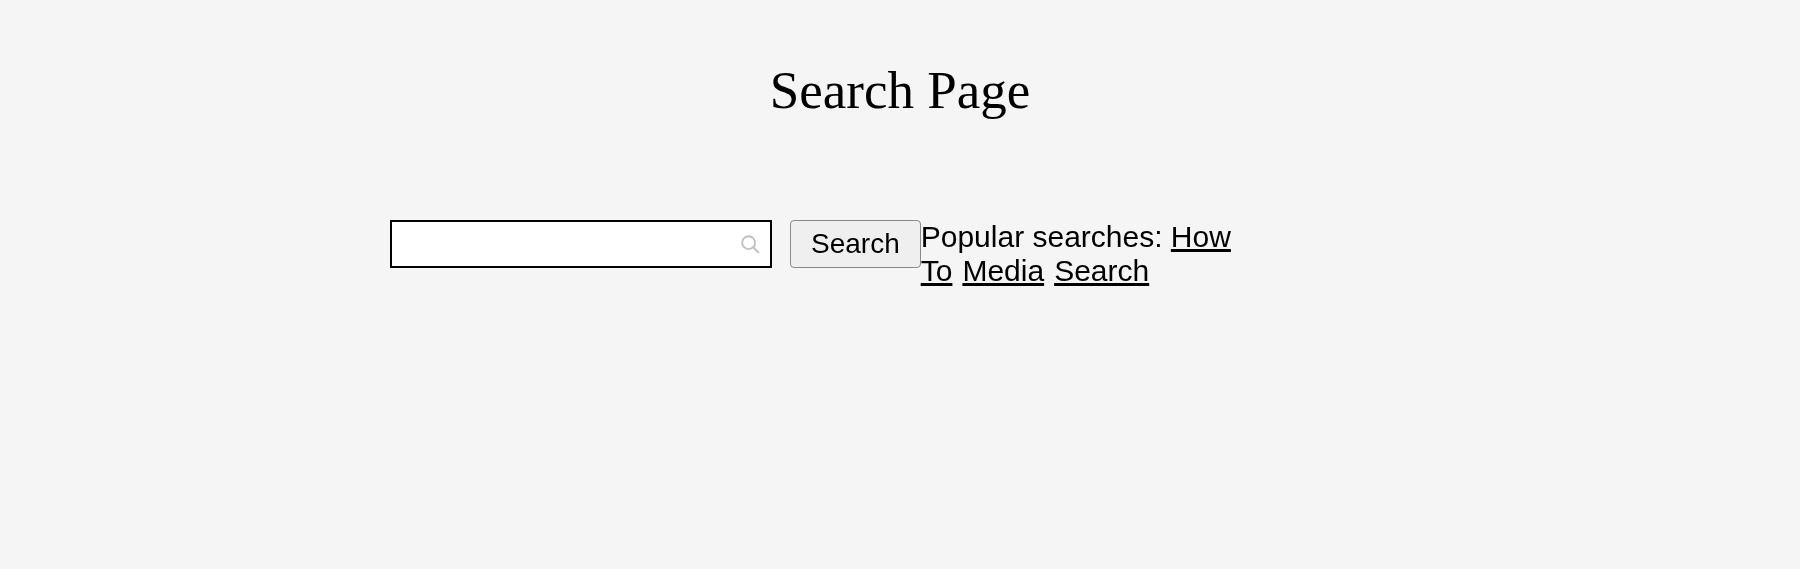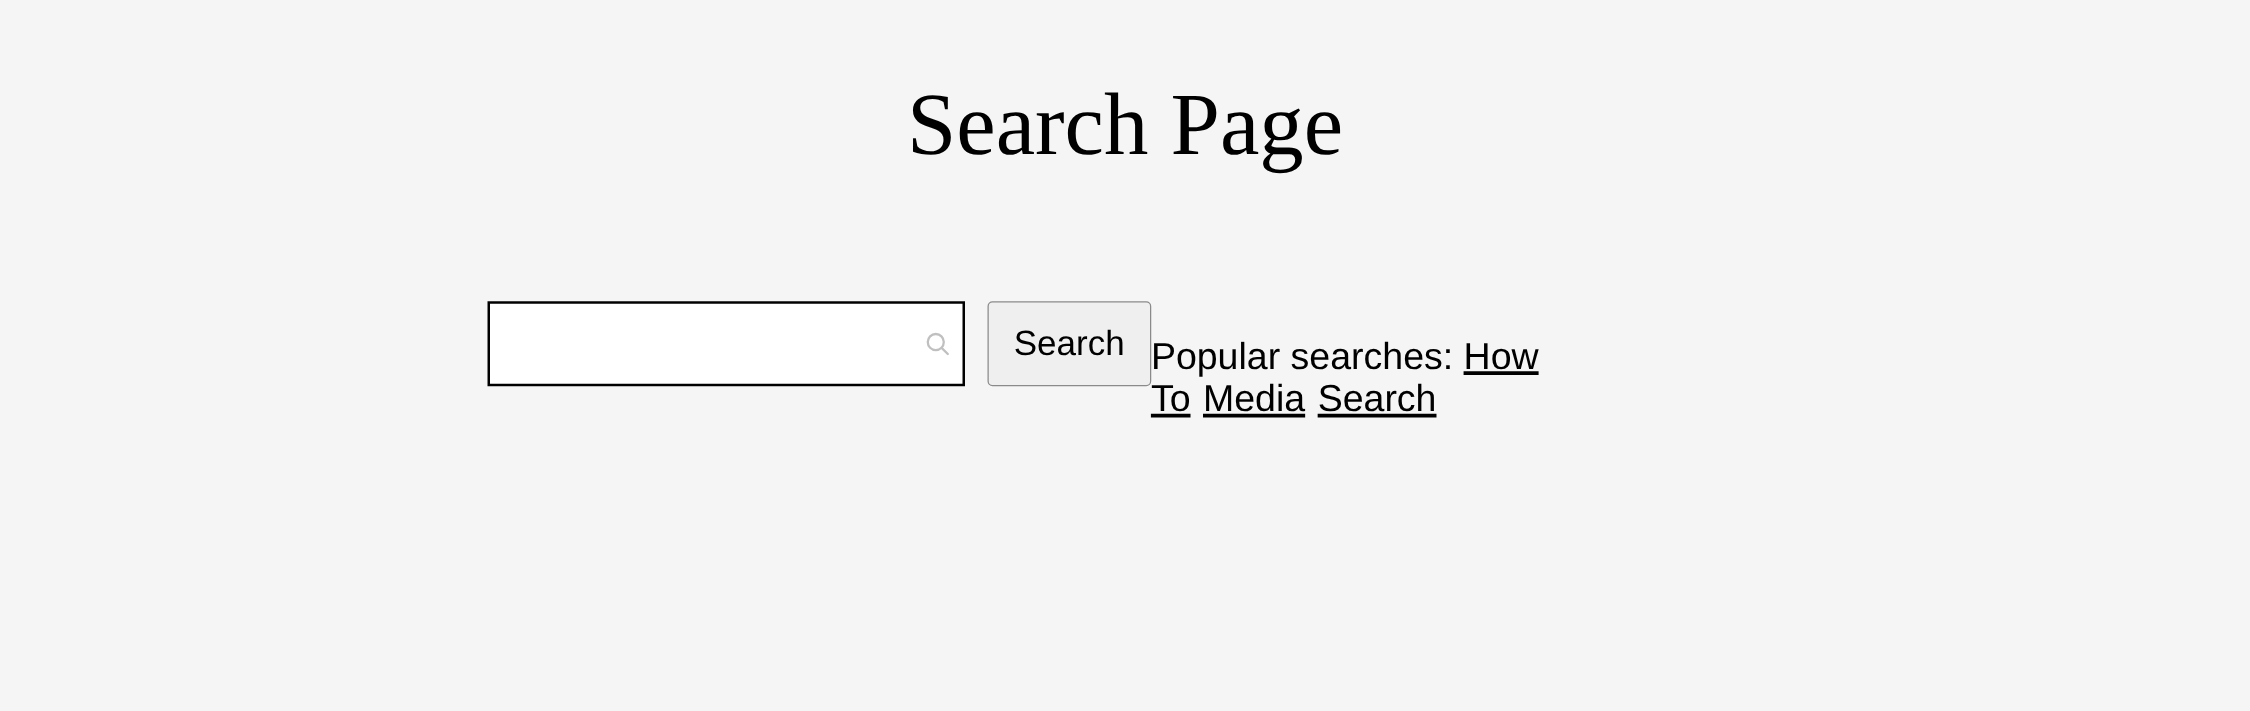--- a/index.html
+++ b/index.html
@@ -12,21 +12,21 @@
       font-family: -apple-system, BlinkMacSystemFont, "Segoe UI", Helvetica, Arial, sans-serif;
       width: 1800px;
       height: 569px;
       display: flex;
       flex-direction: column;
       align-items: center;
       padding-top: 60px;
     }
     .page-title {
       font-family: Georgia, "Times New Roman", serif;
-      font-size: 71px;
+      font-size: 53px;
       font-weight: 400;
       color: #000;
       text-align: center;
       margin-bottom: 100px;
     }
     .search-container {
       width: 1020px;
       display: flex;
       flex-direction: row;
     }
@@ -74,21 +74,20 @@
       border-radius: 4px;
       font-size: 28px;
       color: #000;
       padding: 4px 20px;
       cursor: pointer;
       font-family: -apple-system, BlinkMacSystemFont, "Segoe UI", Helvetica, Arial, sans-serif;
     }
     .popular-line {
       font-size: 30px;
       color: #000;
-      margin-top: 28px;
     }
     .popular-link {
       color: #000;
       text-decoration: underline;
       cursor: pointer;
       margin-right: 10px;
     }
     .popular-link:last-child {
       margin-right: 0;
     }

